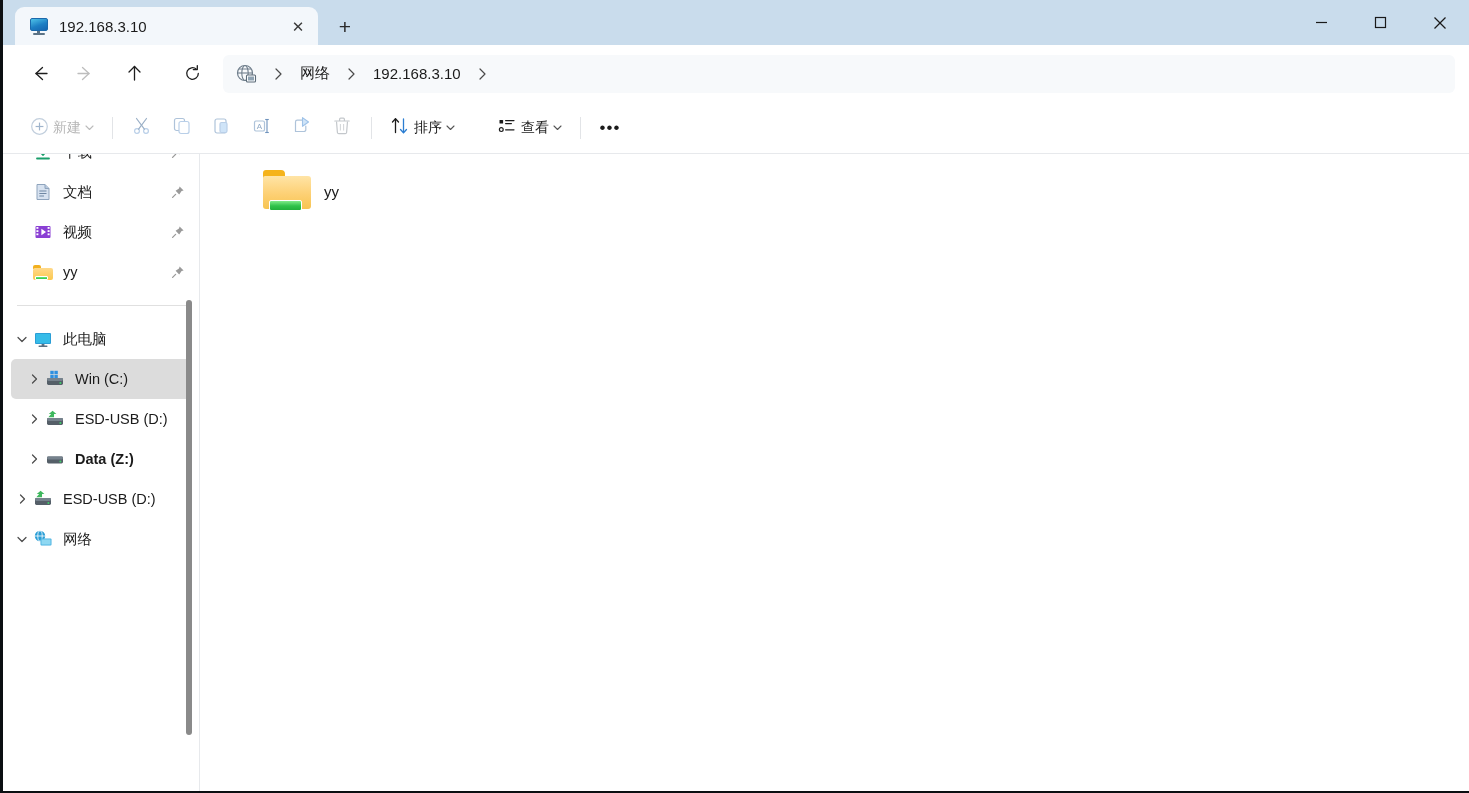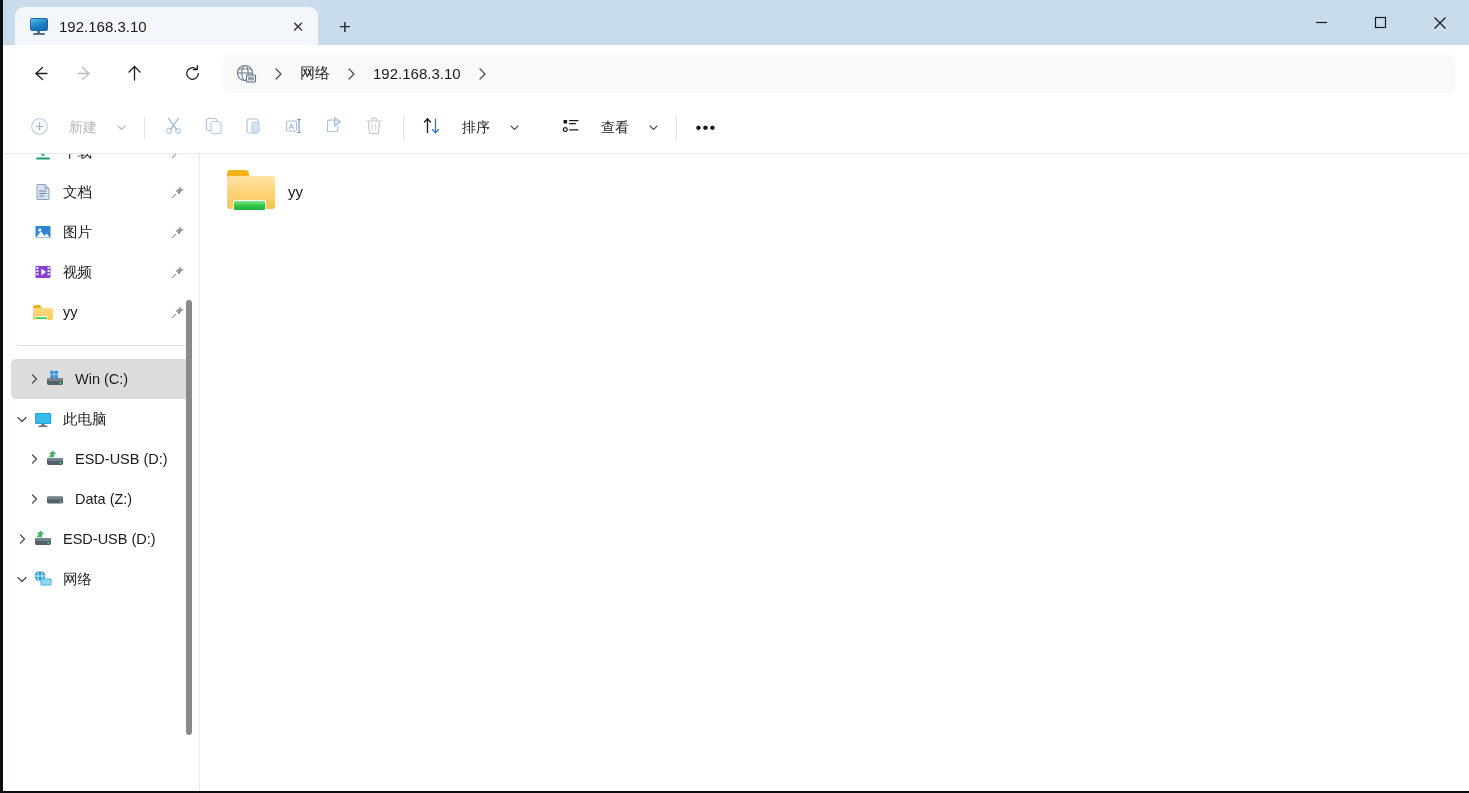--- a/index.html
+++ b/index.html
@@ -147,40 +147,41 @@
     background: #ffffff;
     display: flex;
     align-items: center;
     padding: 0 14px 0 18px;
     position: relative;
     border-bottom: 1px solid #e7e9ec;
   }
   .tb-item {
     height: 34px; border-radius: 5px;
     display: flex; align-items: center; justify-content: center;
-    gap: 20px; padding: 0 9px; color: #1b1b1b; font-size: 14px;
+    gap: 4px; padding: 0 9px; color: #1b1b1b; font-size: 14px;
     flex: 0 0 auto;
   }
   .tb-item.dis { color: #b6b6b6; }
   .tb-icon-sq { width: 40px; padding: 0; }
   .tb-sep { width: 1px; height: 22px; background: #e2e4e7; margin: 0 9px; flex: 0 0 auto; }
   .chev { font-size: 10px; color: #555; line-height: 1; }
   .chev.dis { color: #bbb; }
   #details-btn {
     position: absolute; right: 18px; top: 9px;
     height: 34px; display: flex; align-items: center; gap: 9px;
     padding: 0 8px; border-radius: 5px; font-size: 14px; color: #1b1b1b; margin-top: 44px;
   }
 
   
   #body {
     position: relative;
     height: 639px;
     display: flex;
     background: #ffffff;
+    gap: 36px;
   }
 
   #sidebar {
     position: relative;
     width: 197px;
     flex: 0 0 197px;
     background: #ffffff;
     overflow: hidden;
     border-right: 1px solid #e7e9ec;
   }
@@ -531,37 +532,20 @@
           </span>
           <span class="nav-label">文档</span>
           <span class="pin">
             <svg width="14" height="14" viewBox="0 0 14 14">
                 <path d="M8.6 1.4 L12.6 5.4 L10.6 6 L8.2 9.4 L4.6 5.8 L8 3.4 Z" fill="#9a9a9a"></path>
                 <line x1="4.6" y1="9.4" x2="1.6" y2="12.4" stroke="#9a9a9a" stroke-width="1.3" stroke-linecap="round"></line>
               </svg>
           </span>
         </div>
 
-        <div class="nav-item">
-          <span class="nav-chev"></span>
-          <span class="nav-ico">
-            <svg width="20" height="20" viewBox="0 0 20 20">
-              <rect x="2.5" y="4" width="15" height="12" rx="1.2" fill="#2f86d8"></rect>
-              <circle cx="6.8" cy="8" r="1.6" fill="#ffffff"></circle>
-              <path d="M3 15.5 L8 9.6 L11.6 14 L13.6 11.4 L17 15.5 Z" fill="#ffffff"></path>
-            </svg>
-          </span>
-          <span class="nav-label">图片</span>
-          <span class="pin">
-            <svg width="14" height="14" viewBox="0 0 14 14">
-                <path d="M8.6 1.4 L12.6 5.4 L10.6 6 L8.2 9.4 L4.6 5.8 L8 3.4 Z" fill="#9a9a9a"></path>
-                <line x1="4.6" y1="9.4" x2="1.6" y2="12.4" stroke="#9a9a9a" stroke-width="1.3" stroke-linecap="round"></line>
-              </svg>
-          </span>
-        </div>
 
 
         <div class="nav-item">
           <span class="nav-chev"></span>
           <span class="nav-ico">
             <svg width="20" height="20" viewBox="0 0 20 20">
               <rect x="2.5" y="4" width="15" height="12" rx="1" fill="#8a3fd4"></rect>
               <rect x="3.4" y="5" width="2" height="1.8" fill="#ffffff"></rect>
               <rect x="3.4" y="8.2" width="2" height="1.8" fill="#ffffff"></rect>
               <rect x="3.4" y="11.4" width="2" height="1.8" fill="#ffffff"></rect>
@@ -595,75 +579,75 @@
             <svg width="14" height="14" viewBox="0 0 14 14">
                 <path d="M8.6 1.4 L12.6 5.4 L10.6 6 L8.2 9.4 L4.6 5.8 L8 3.4 Z" fill="#9a9a9a"></path>
                 <line x1="4.6" y1="9.4" x2="1.6" y2="12.4" stroke="#9a9a9a" stroke-width="1.3" stroke-linecap="round"></line>
               </svg>
           </span>
         </div>
 
 
         <div class="sb-divider"></div>
 
+        <div class="nav-item">
+          <span class="nav-chev">
+            <svg width="10" height="7" viewBox="0 0 10 7">
+                <path d="M1 1.5 L5 5.5 L9 1.5" fill="none" stroke="currentColor" stroke-width="1.2" stroke-linecap="round" stroke-linejoin="round"></path>
+              </svg>
+          </span>
+          <span class="nav-ico">
+            <svg width="20" height="20" viewBox="0 0 20 20">
+              <rect x="2" y="4" width="16" height="11" rx="1" fill="#2a9ed6"></rect>
+              <rect x="3" y="5" width="14" height="9" fill="#36bce8"></rect>
+              <rect x="8.6" y="15" width="2.8" height="2" fill="#5b7183"></rect>
+              <rect x="5.5" y="16.6" width="9" height="1.3" rx="0.6" fill="#5b7183"></rect>
+            </svg>
+          </span>
+          <span class="nav-label">此电脑</span>
+        </div>
+
         <div class="nav-item selected" style="padding-left:12px;">
           <span class="nav-chev">
             <svg width="7" height="10" viewBox="0 0 7 10">
                 <path d="M1.5 1 L5.5 5 L1.5 9" fill="none" stroke="currentColor" stroke-width="1.2" stroke-linecap="round" stroke-linejoin="round"></path>
               </svg>
           </span>
           <span class="nav-ico">
             <svg width="20" height="20" viewBox="0 0 20 20">
               <rect x="2" y="9" width="16" height="7" rx="1.4" fill="#555f68"></rect>
               <rect x="2" y="9" width="16" height="3" rx="1.4" fill="#76828d"></rect>
               <circle cx="15.4" cy="14" r="1" fill="#3fd06a"></circle>
               <rect x="5.3" y="1.8" width="3.4" height="3.4" fill="#2d8fe0"></rect>
               <rect x="9.4" y="1.8" width="3.4" height="3.4" fill="#2d8fe0"></rect>
               <rect x="5.3" y="5.9" width="3.4" height="3.1" fill="#2d8fe0"></rect>
               <rect x="9.4" y="5.9" width="3.4" height="3.1" fill="#2d8fe0"></rect>
             </svg>
           </span>
           <span class="nav-label">Win (C:)</span>
         </div>
 
-        <div class="nav-item">
-          <span class="nav-chev">
-            <svg width="10" height="7" viewBox="0 0 10 7">
-                <path d="M1 1.5 L5 5.5 L9 1.5" fill="none" stroke="currentColor" stroke-width="1.2" stroke-linecap="round" stroke-linejoin="round"></path>
-              </svg>
-          </span>
-          <span class="nav-ico">
-            <svg width="20" height="20" viewBox="0 0 20 20">
-              <rect x="2" y="4" width="16" height="11" rx="1" fill="#2a9ed6"></rect>
-              <rect x="3" y="5" width="14" height="9" fill="#36bce8"></rect>
-              <rect x="8.6" y="15" width="2.8" height="2" fill="#5b7183"></rect>
-              <rect x="5.5" y="16.6" width="9" height="1.3" rx="0.6" fill="#5b7183"></rect>
-            </svg>
-          </span>
-          <span class="nav-label">此电脑</span>
-        </div>
-
         <div class="nav-item" style="padding-left:12px;">
           <span class="nav-chev">
             <svg width="7" height="10" viewBox="0 0 7 10">
                 <path d="M1.5 1 L5.5 5 L1.5 9" fill="none" stroke="currentColor" stroke-width="1.2" stroke-linecap="round" stroke-linejoin="round"></path>
               </svg>
           </span>
           <span class="nav-ico">
             <svg width="20" height="20" viewBox="0 0 20 20">
               <rect x="2" y="9" width="16" height="7" rx="1.4" fill="#555f68"></rect>
               <rect x="2" y="9" width="16" height="3" rx="1.4" fill="#76828d"></rect>
               <circle cx="15.4" cy="14" r="1" fill="#3fd06a"></circle>
               <path d="M3.5 7.5 L9.5 7.5 L9.5 4 L12 4 L8 0.6 L4 4 L6.5 4 Z" fill="#3fb85e" transform="translate(0,1.2) scale(0.95)"></path>
             </svg>
           </span>
           <span class="nav-label">ESD-USB (D:)</span>
         </div>
 
-        <div class="nav-item" style="padding-left:12px;">
+        <div class="nav-item" style="padding-left:12px;font-weight:bold;">
           <span class="nav-chev">
             <svg width="7" height="10" viewBox="0 0 7 10">
                 <path d="M1.5 1 L5.5 5 L1.5 9" fill="none" stroke="currentColor" stroke-width="1.2" stroke-linecap="round" stroke-linejoin="round"></path>
               </svg>
           </span>
           <span class="nav-ico">
             <svg width="20" height="20" viewBox="0 0 20 20">
               <rect x="2" y="7.5" width="16" height="7" rx="1.4" fill="#555f68"></rect>
               <rect x="2" y="7.5" width="16" height="3" rx="1.4" fill="#76828d"></rect>
               <circle cx="15.4" cy="12.6" r="1" fill="#3fd06a"></circle>

